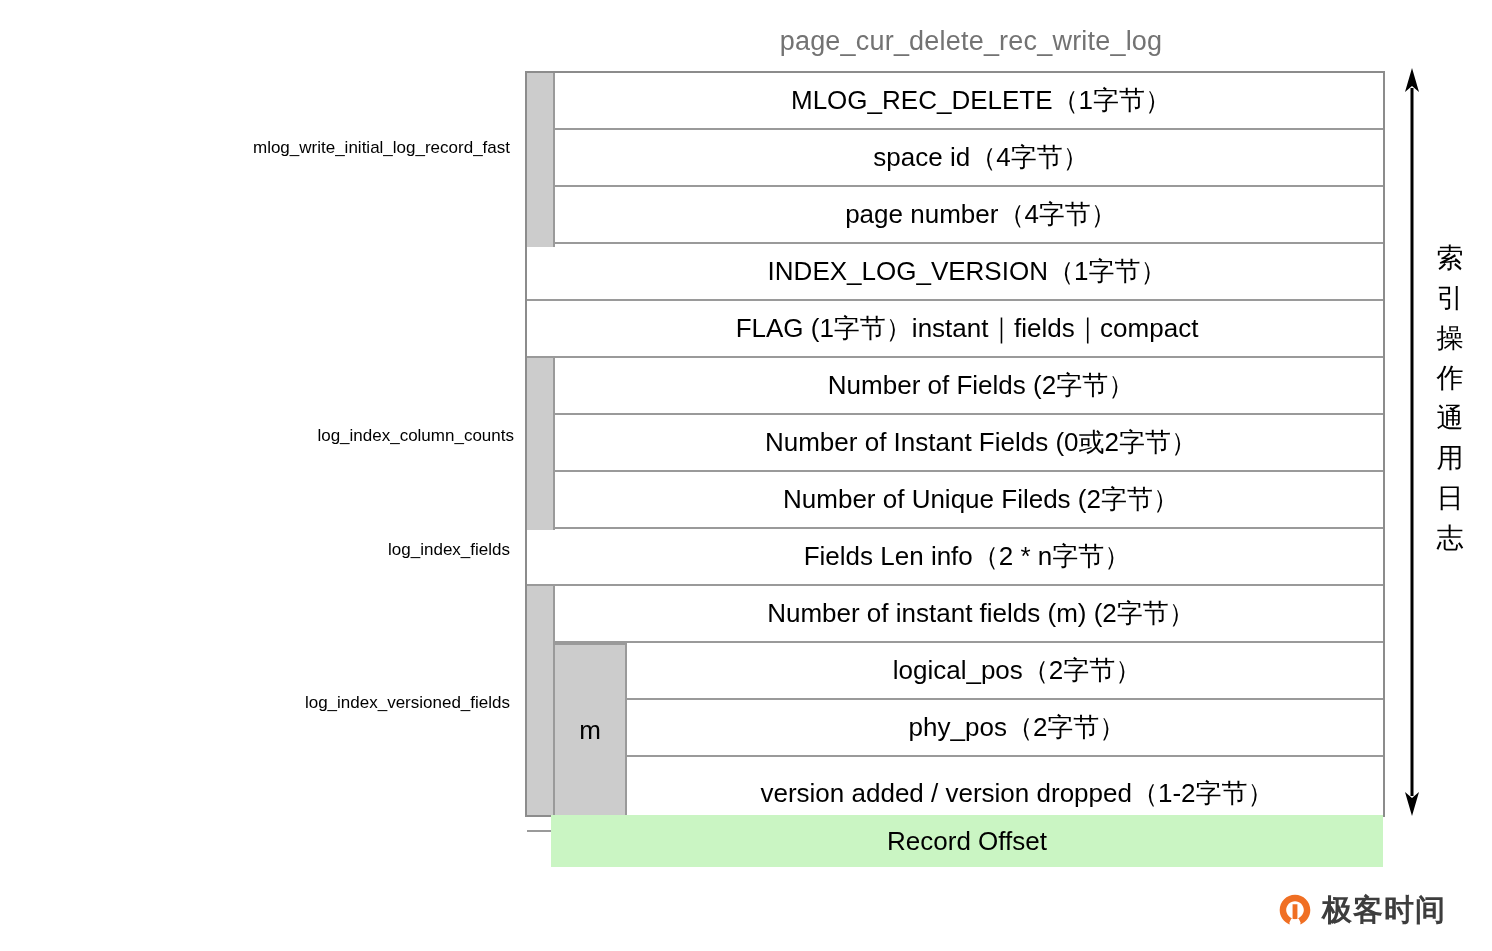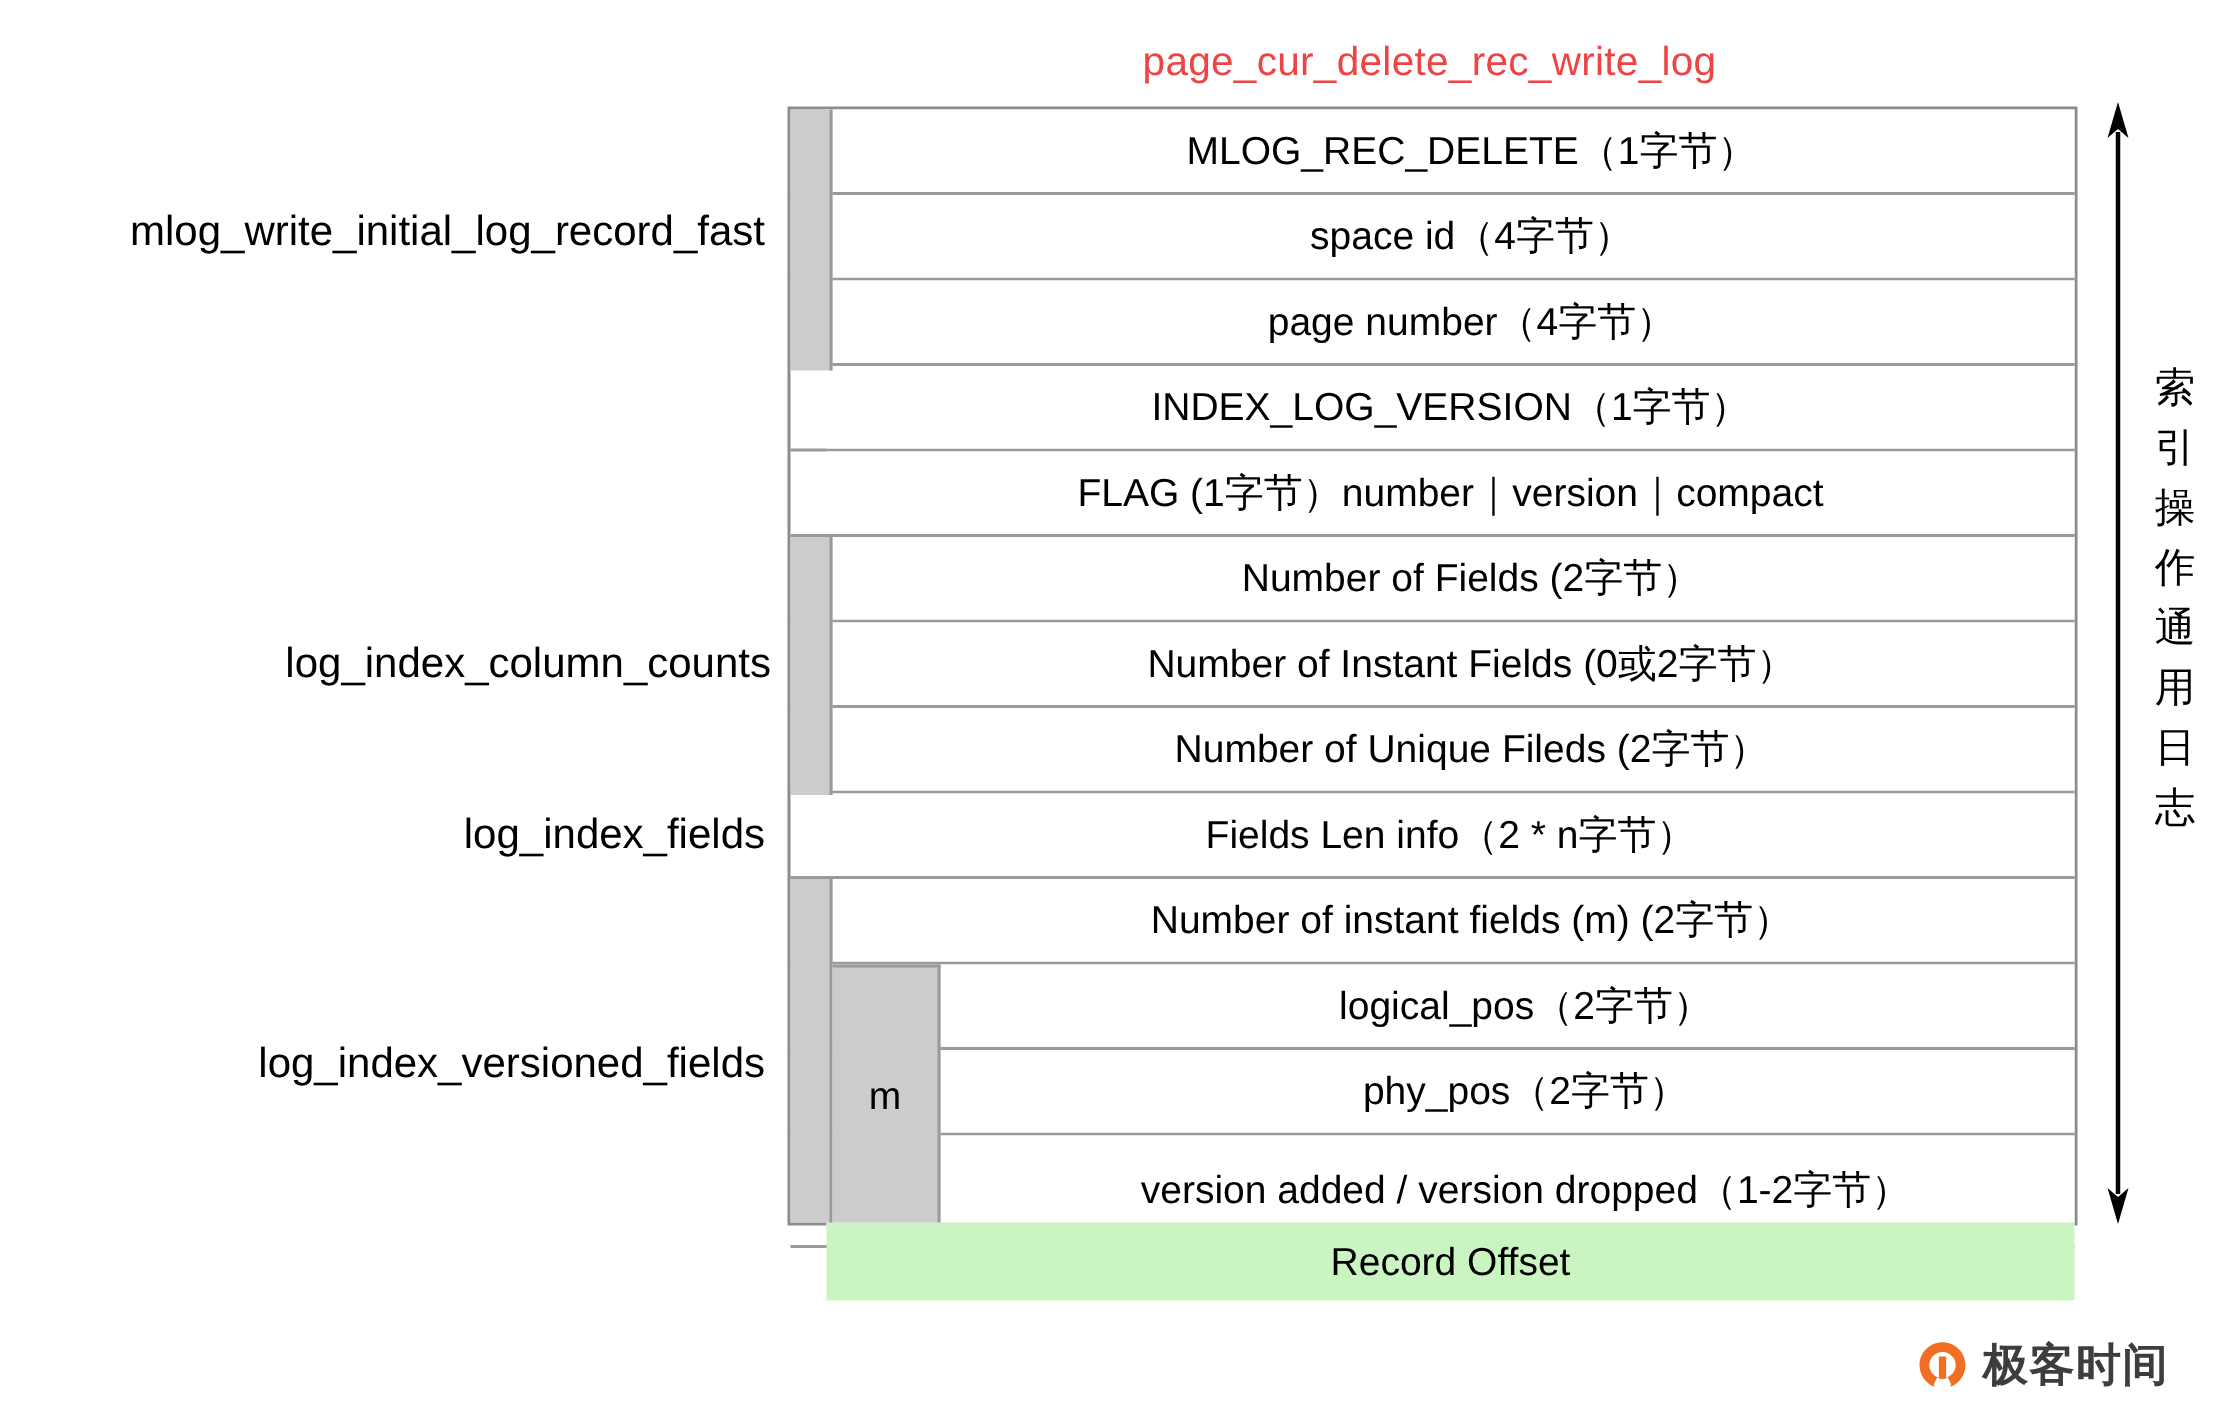--- a/index.html
+++ b/index.html
@@ -9,26 +9,26 @@
     background:#ffffff;
     font-family:"Liberation Sans","DejaVu Sans",sans-serif;
     color:#000000;
     overflow:hidden;
   }
   #stage{position:relative;width:1492px;height:951px;}
 
   
   .title{
     position:absolute;
-    left:523px;top:26px;width:860px;
+    left:541px;top:26px;width:860px;
     text-align:center;
     font-size:27px;
     letter-spacing:.2px;
     white-space:nowrap;
-    color:#ef4444;
+    color:#737373;
   }
 
   
   .table{
     position:absolute;
     left:525px;top:71px;
     width:860px;height:746px;
     border:2px solid #8c8c8c;
     box-sizing:border-box;
     background:#ffffff;
@@ -87,21 +87,21 @@
 
   
   .ind28{padding-left:28px;}
   .ind100{padding-left:100px;}
 
   
   .lbl{
     position:absolute;
     right:1492px; 
     text-align:right;
-    font-size:28px;
+    font-size:17px;
     white-space:nowrap;
     color:#000;
   }
 
   
   .vaxis{
     position:absolute;
     left:1404px;top:68px;
     width:16px;height:748px;
   }
@@ -159,21 +159,21 @@
     <div class="row" style="top:57px;height:57px;justify-content:flex-end;">
       <div class="cell ind28">space id（4字节）</div>
     </div>
     <div class="row" style="top:114px;height:57px;">
       <div class="cell ind28">page number（4字节）</div>
     </div>
     <div class="row" style="top:171px;height:57px;">
       <div class="cell">INDEX_LOG_VERSION（1字节）</div>
     </div>
     <div class="row" style="top:228px;height:57px;">
-      <div class="cell">FLAG (1字节）number｜version｜compact</div>
+      <div class="cell">FLAG (1字节）instant｜fields｜compact</div>
     </div>
     <div class="row" style="top:285px;height:57px;">
       <div class="cell ind28">Number of Fields (2字节）</div>
     </div>
     <div class="row" style="top:342px;height:57px;">
       <div class="cell ind28">Number of Instant Fields (0或2字节）</div>
     </div>
     <div class="row" style="top:399px;height:57px;">
       <div class="cell ind28">Number of Unique Fileds (2字节）</div>
     </div>

